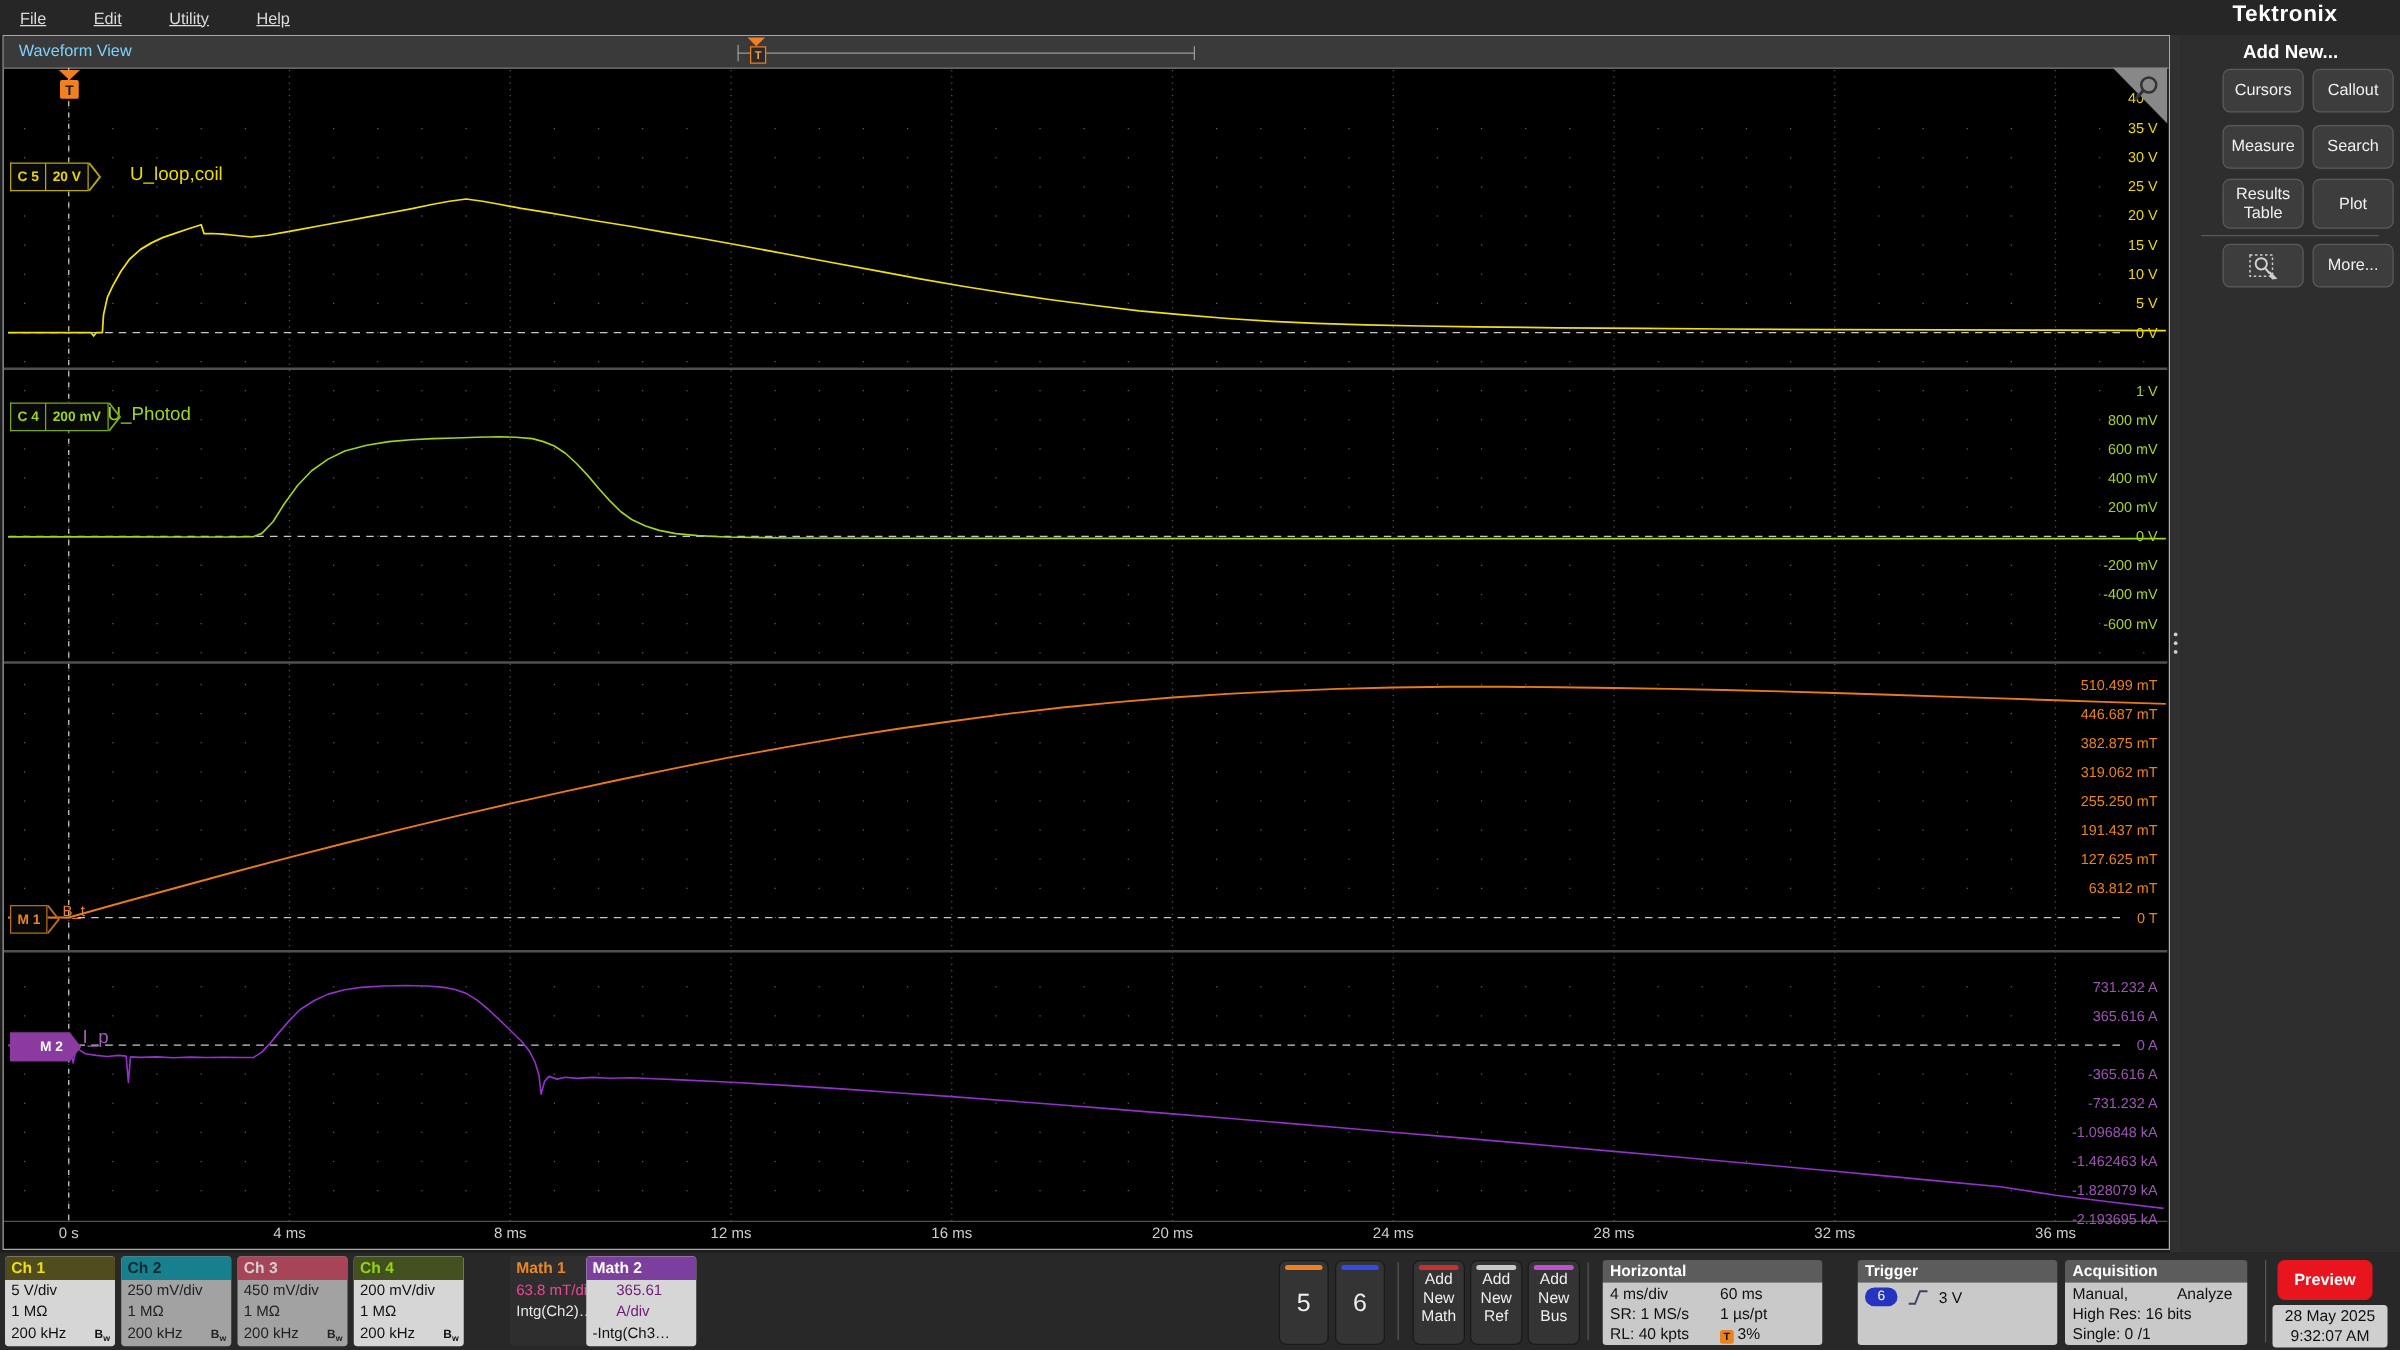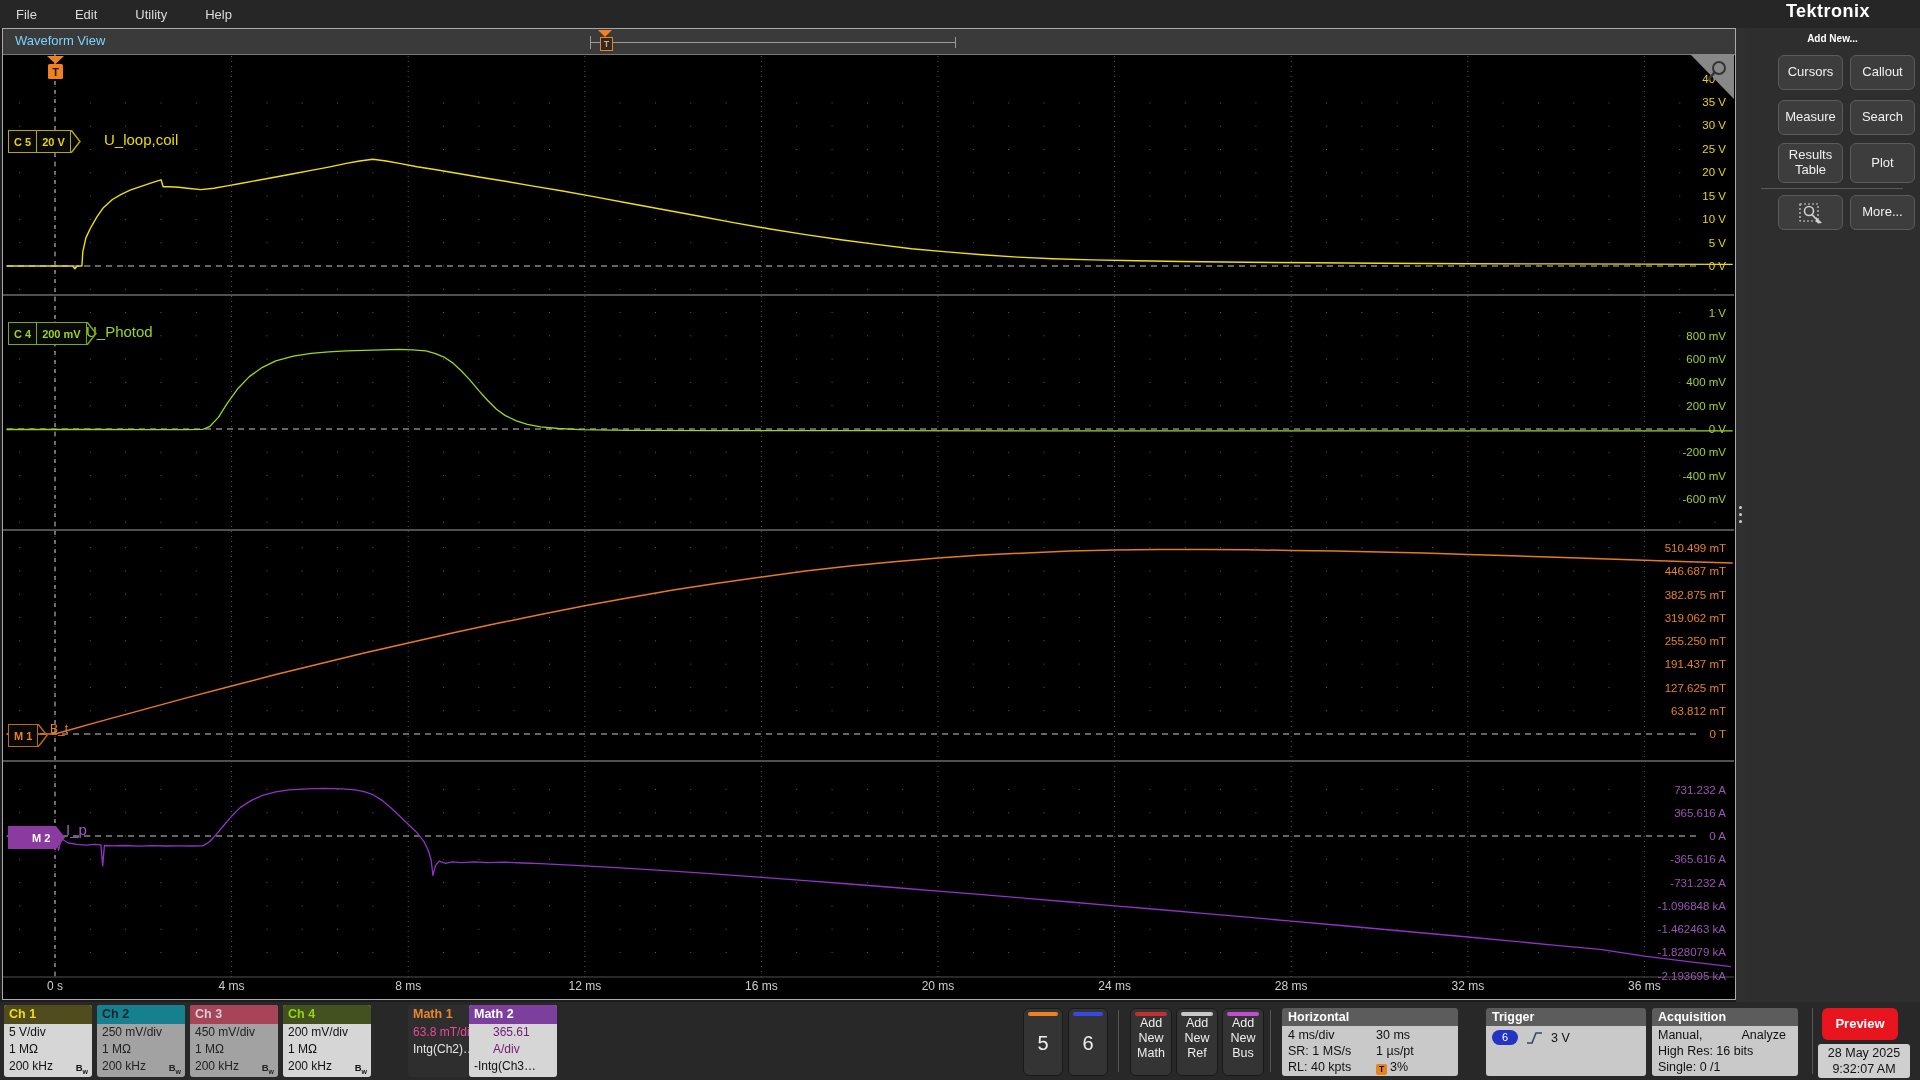--- a/index.html
+++ b/index.html
@@ -1,21 +1,21 @@
 <!DOCTYPE html>
 <html><head>
 <meta charset="utf-8">
 <style>
   html,body{margin:0;padding:0;background:#111;}
   .screen{position:relative;width:1920px;height:1080px;background:#1d1d1d;overflow:hidden;
           font-family:"Liberation Sans",sans-serif;-webkit-font-smoothing:antialiased;}
   
   .menubar{position:absolute;left:0;top:0;width:1920px;height:28px;background:#262626;}
   .menu-items{position:absolute;left:16px;top:0;height:28px;display:flex;gap:38px;align-items:center;}
-  .menu-item{color:#dcdcdc;font-size:13px;cursor:default;}
+  .menu-item{color:#dcdcdc;font-size:13px;cursor:default;text-decoration:underline;}
   .logo{position:absolute;left:1742px;top:1px;width:172px;height:26px;text-align:center;
         color:#ffffff;font-size:18px;font-weight:bold;letter-spacing:.5px;}
   
   .wfborder{position:absolute;left:2px;top:28px;width:1734px;height:972px;border:1px solid #a9a9a9;
             box-sizing:border-box;background:#000;}
   .wfheader{position:absolute;left:3px;top:29px;width:1732px;height:25px;background:#3a3a3a;
             border-bottom:1px solid #777;}
   .wftitle{position:absolute;left:12px;top:4px;color:#7dd3fc;font-size:13px;}
   .ind{position:absolute;left:581px;top:5px;width:372px;height:16px;}
   .ind .line{position:absolute;left:6px;top:8px;width:366px;height:1px;background:#9a9a9a;}
@@ -28,21 +28,21 @@
   
   .badge{position:absolute;height:23px;display:flex;align-items:stretch;font-size:11px;font-weight:bold;z-index:5;}
   .badge .cell{display:flex;align-items:center;padding:0 5px;background:#080808;}
   .badge .tip{width:11px;}
   .tracelabel{position:absolute;font-size:15px;z-index:4;}
   
   .divider{position:absolute;left:1736px;top:28px;width:9px;height:974px;background:#303030;}
   .grip{position:absolute;left:3px;top:478px;width:3px;}
   .grip i{display:block;width:3px;height:3px;border-radius:50%;background:#cfcfcf;margin-bottom:4px;}
   .sidebar{position:absolute;left:1745px;top:28px;width:175px;height:974px;background:#2e2e2e;}
-  .addnew{position:absolute;left:0;top:5px;width:100%;text-align:center;color:#fff;font-size:10px;font-weight:bold;}
+  .addnew{position:absolute;left:0;top:5px;width:100%;text-align:center;color:#fff;font-size:15px;font-weight:bold;}
   .sbtn{position:absolute;background:#3d3d3d;border:1px solid #5b5b5b;border-radius:6px;color:#f0f0f0;
         font-size:13px;display:flex;align-items:center;justify-content:center;text-align:center;line-height:1.15;cursor:pointer;}
   .ssep{position:absolute;left:16px;top:160px;width:142px;height:1px;background:#5a5a5a;}
   
   .bottombar{position:absolute;left:0;top:1002px;width:1920px;height:78px;background:#282828;}
   .chbadge{position:absolute;top:3px;width:88px;height:72px;border-radius:3px;overflow:hidden;cursor:pointer;}
   .chbadge .hd{height:19px;font-size:12.5px;font-weight:bold;padding-left:5px;line-height:19px;}
   .chbadge .ln{font-size:12px;padding-left:5px;line-height:17px;position:relative;}
   .bw{position:absolute;right:4px;top:1px;font-size:9.5px;font-weight:bold;}
   .bw span{font-size:7px;vertical-align:sub;}
@@ -1728,21 +1728,21 @@
           <div>Bus</div>
         </div>
       </div>
     <div class="vsep" style="left:1270px;"></div>
 
     <div class="panel" style="left:1282px;width:176px;">
       <div class="phd">Horizontal</div>
       <div class="pbody">
         <div class="hrow">
             <span class="hl">4 ms/div</span>
-            <span>30 ms</span>
+            <span>60 ms</span>
           </div>
         <div class="hrow">
             <span class="hl">SR: 1 MS/s</span>
             <span>1 µs/pt</span>
           </div>
         <div class="hrow">
             <span class="hl">RL: 40 kpts</span>
           <span><span class="ticon">T</span><span>3%</span></span>
           </div>
       </div>

